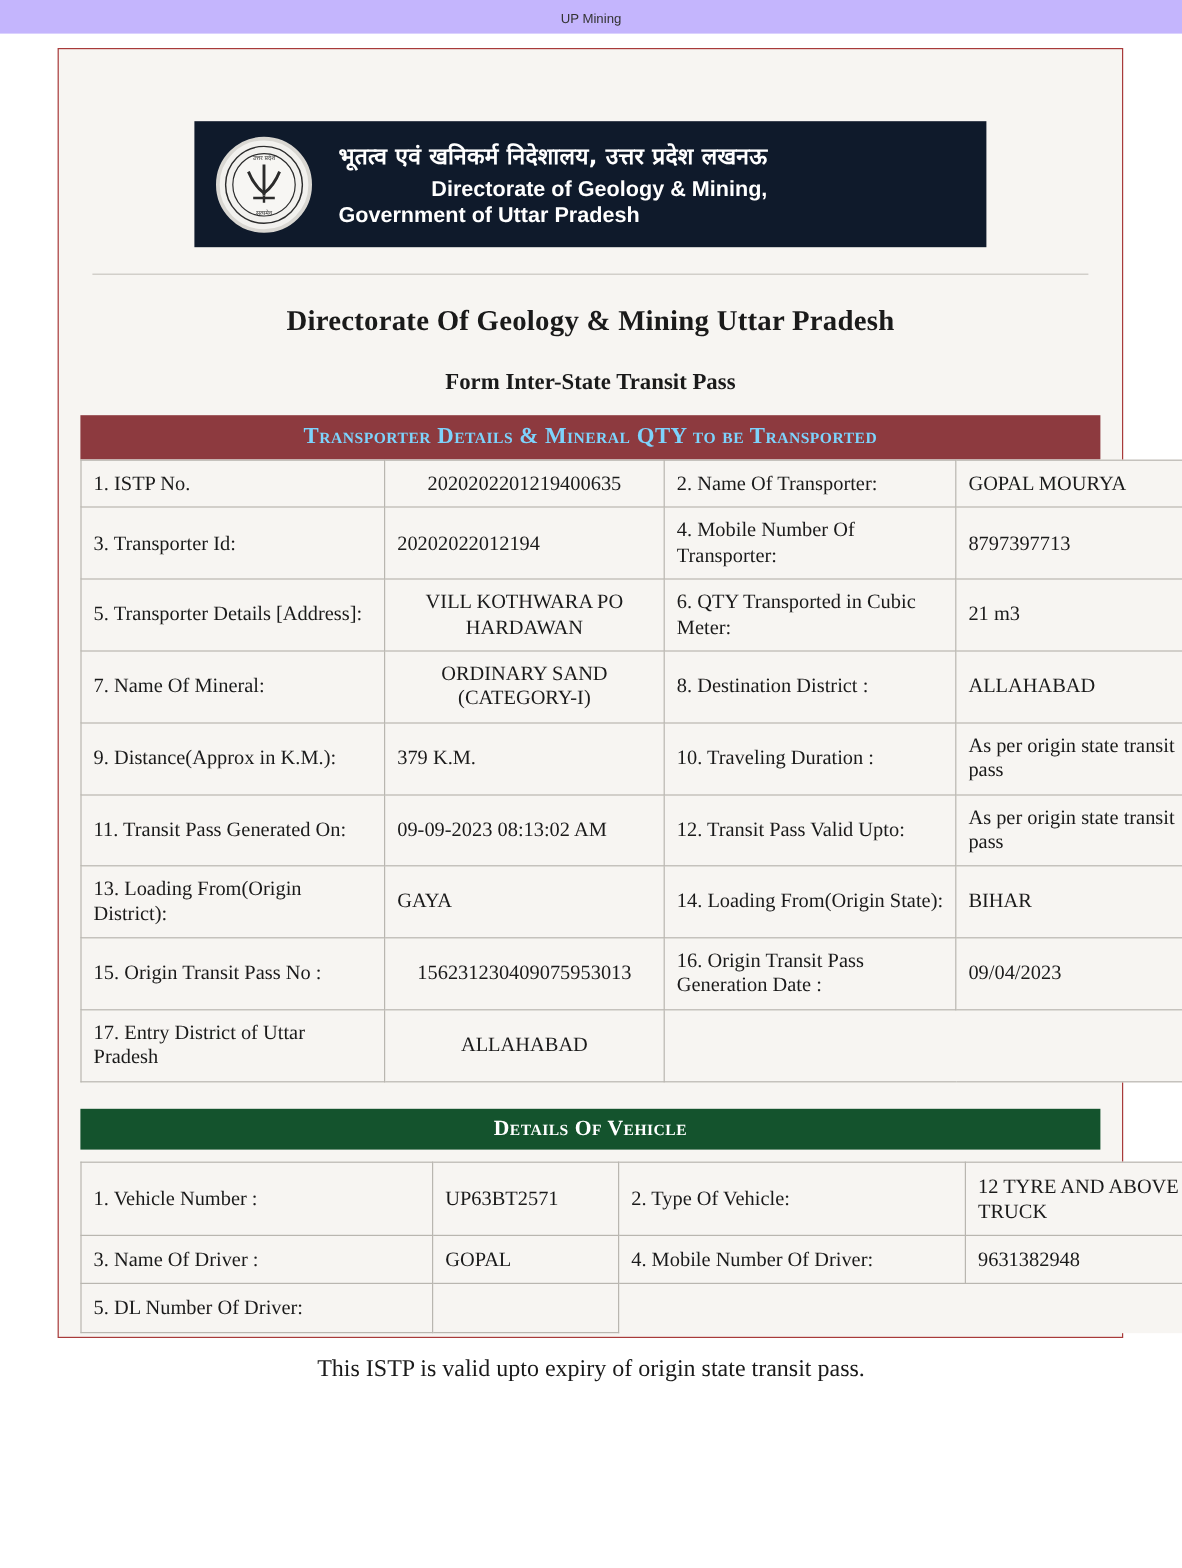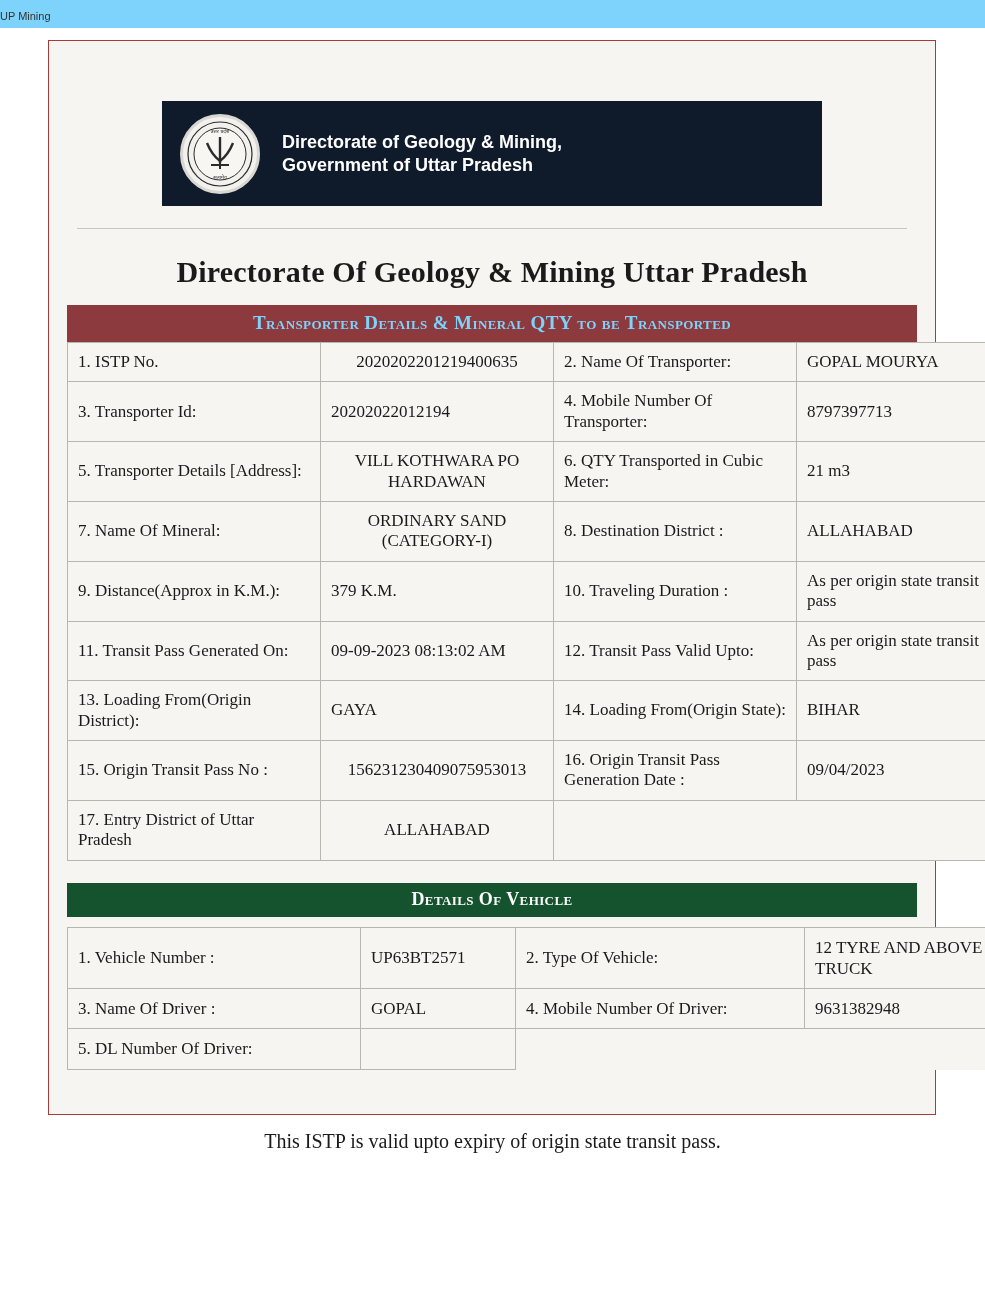--- a/index.html
+++ b/index.html
@@ -9,26 +9,26 @@
   }
   body {
     width: 985px;
     height: 1307px;
     font-family: "Liberation Serif", serif;
     color: #1a1a1a;
     position: relative;
     overflow: hidden;
   }
   .page-header {
-    text-align: left;
+    text-align: center;
     font-family: "Liberation Sans", sans-serif;
     font-size: 11px;
     color: #333;
     padding: 10px 0 6px 0;
-    background: #7dd3fc;
+    background: #c4b5fd;
   }
   .doc-frame {
     position: absolute;
     left: 48px;
     top: 40px;
     width: 888px;
     height: 1075px;
     border: 1.5px solid #a83a3a;
     background: #f7f5f2;
     box-sizing: border-box;
@@ -67,33 +67,34 @@
   .logo-text .hi {
     font-size: 19px;
     font-weight: bold;
     letter-spacing: .2px;
     margin-bottom: 3px;
   }
   .logo-text .en1 {
     font-size: 18px;
     font-weight: bold;
     line-height: 1.25;
+    text-align: right;
   }
   .logo-text .en2 {
     font-size: 18px;
     font-weight: bold;
     line-height: 1.25;
   }
   .rule {
     margin: 22px 10px 0 10px;
     border-top: 1px solid #c9c6c0;
   }
   .title-main {
     text-align: center;
-    font-size: 30px;
+    font-size: 24px;
     font-weight: bold;
     margin-top: 26px;
     letter-spacing: .2px;
   }
   .title-sub {
     text-align: center;
     font-size: 19px;
     font-weight: bold;
     margin-top: 26px;
   }
@@ -181,28 +182,30 @@
           <circle cx="33" cy="33" r="26" fill="#f7f6f3" stroke="#2b2b2b" stroke-width="1"></circle>
           <path d="M33 16 L33 42" stroke="#2b2b2b" stroke-width="2.4"></path>
           <path d="M20 22 C24 32, 29 37, 33 40 C37 37, 42 32, 46 22" stroke="#2b2b2b" stroke-width="2.4" fill="none"></path>
           <path d="M24 44 L42 44" stroke="#2b2b2b" stroke-width="2"></path>
           <path d="M33 42 L33 48" stroke="#2b2b2b" stroke-width="2"></path>
           <text x="33" y="12" font-size="5" text-anchor="middle" fill="#2b2b2b" font-family="DejaVu Sans">उत्तर प्रदेश</text>
           <text x="33" y="58" font-size="5" text-anchor="middle" fill="#2b2b2b" font-family="DejaVu Sans">सत्यमेव</text>
         </svg>
       </div>
       <div class="logo-text">
+        <div class="hi" style="font-family:'DejaVu Sans', sans-serif;">भूतत्व एवं खनिकर्म निदेशालय, उत्तर प्रदेश लखनऊ</div>
         <div class="en1">Directorate of Geology &amp; Mining,</div>
         <div class="en2">Government of Uttar Pradesh</div>
       </div>
     </div>
 
     <div class="rule"></div>
 
     <div class="title-main">Directorate Of Geology &amp; Mining Uttar Pradesh</div>
+    <div class="title-sub">Form Inter-State Transit Pass</div>
 
     <div class="section-band">Transporter Details &amp; Mineral QTY to be Transported</div>
 
     <table class="grid">
       <tbody>
         <tr>
           <td class="lbl">1. ISTP No.</td>
           <td class="val" style="text-align:center;">2020202201219400635</td>
           <td class="lbl2">2. Name Of Transporter:</td>
           <td class="val2">GOPAL MOURYA</td>

